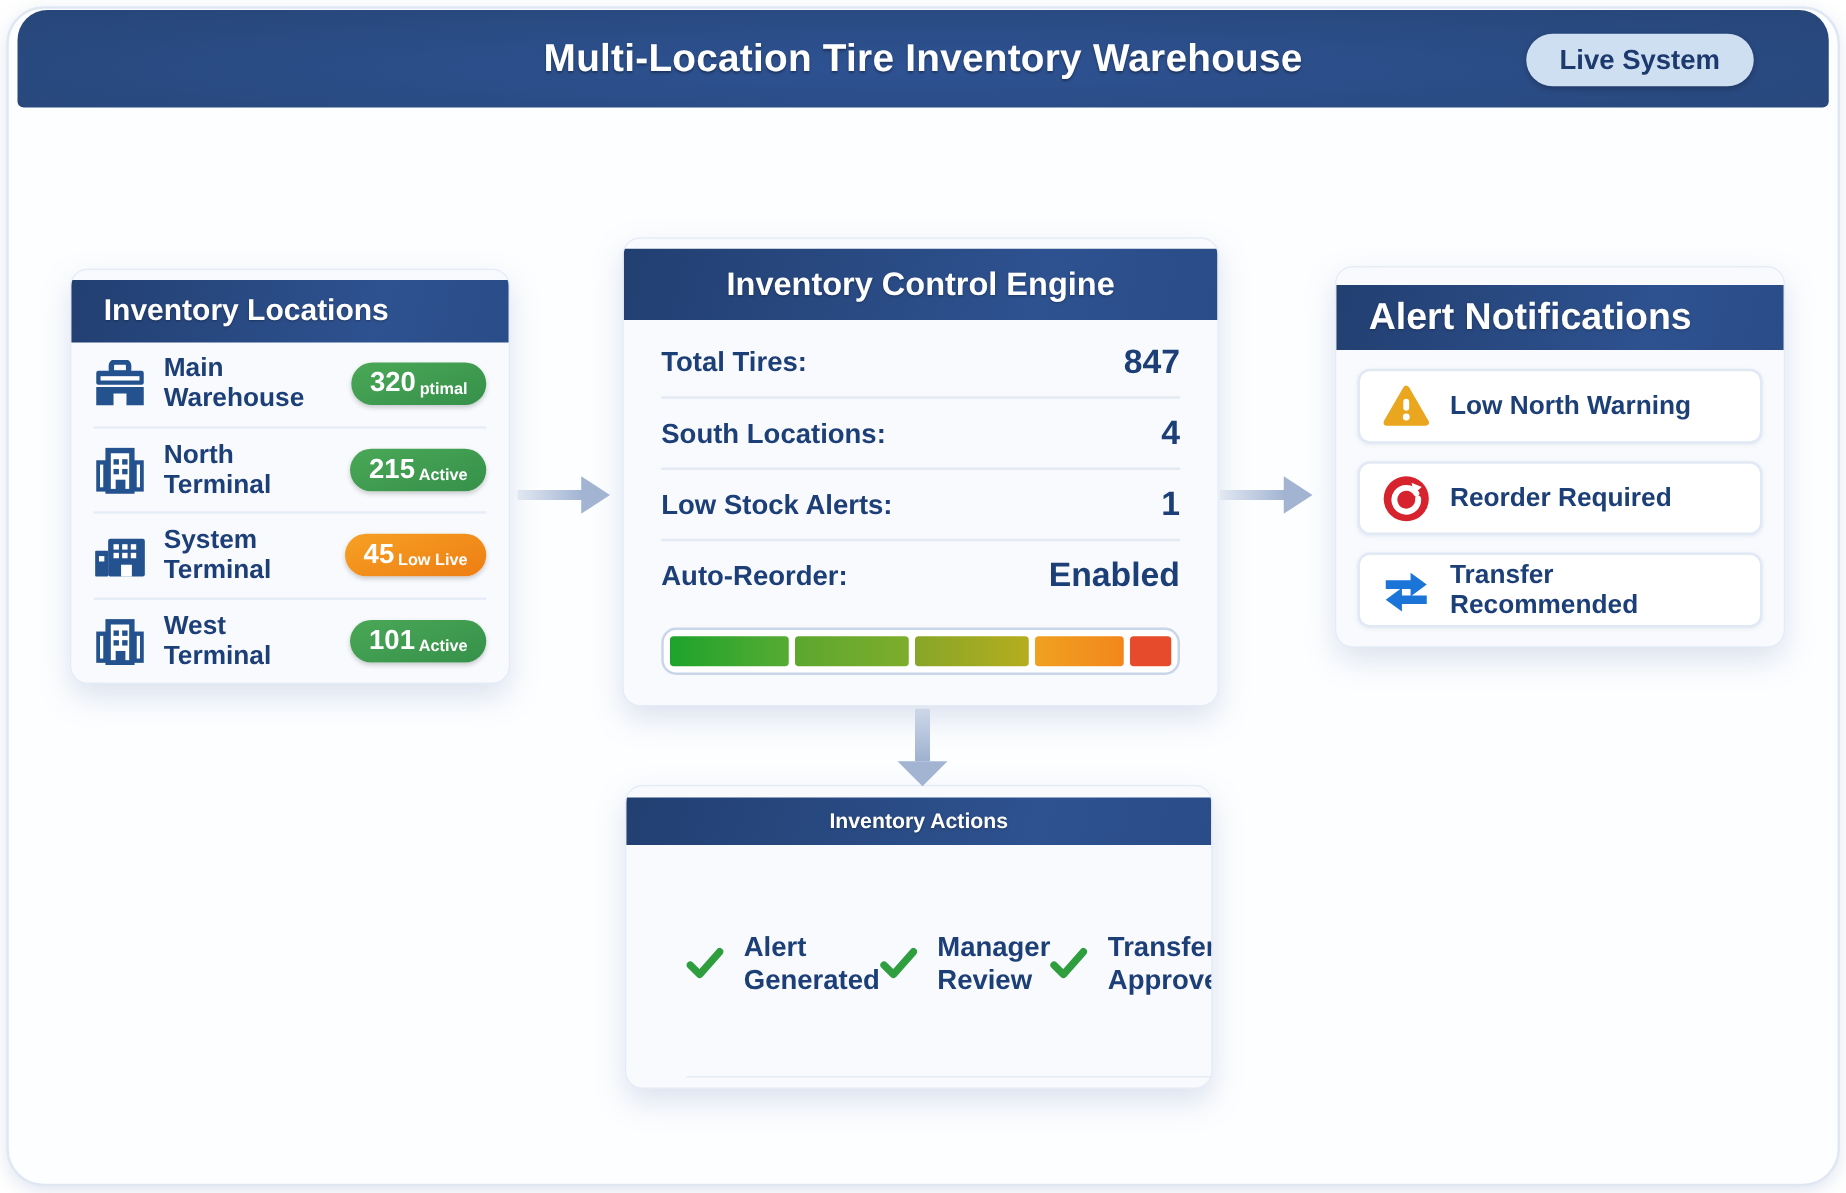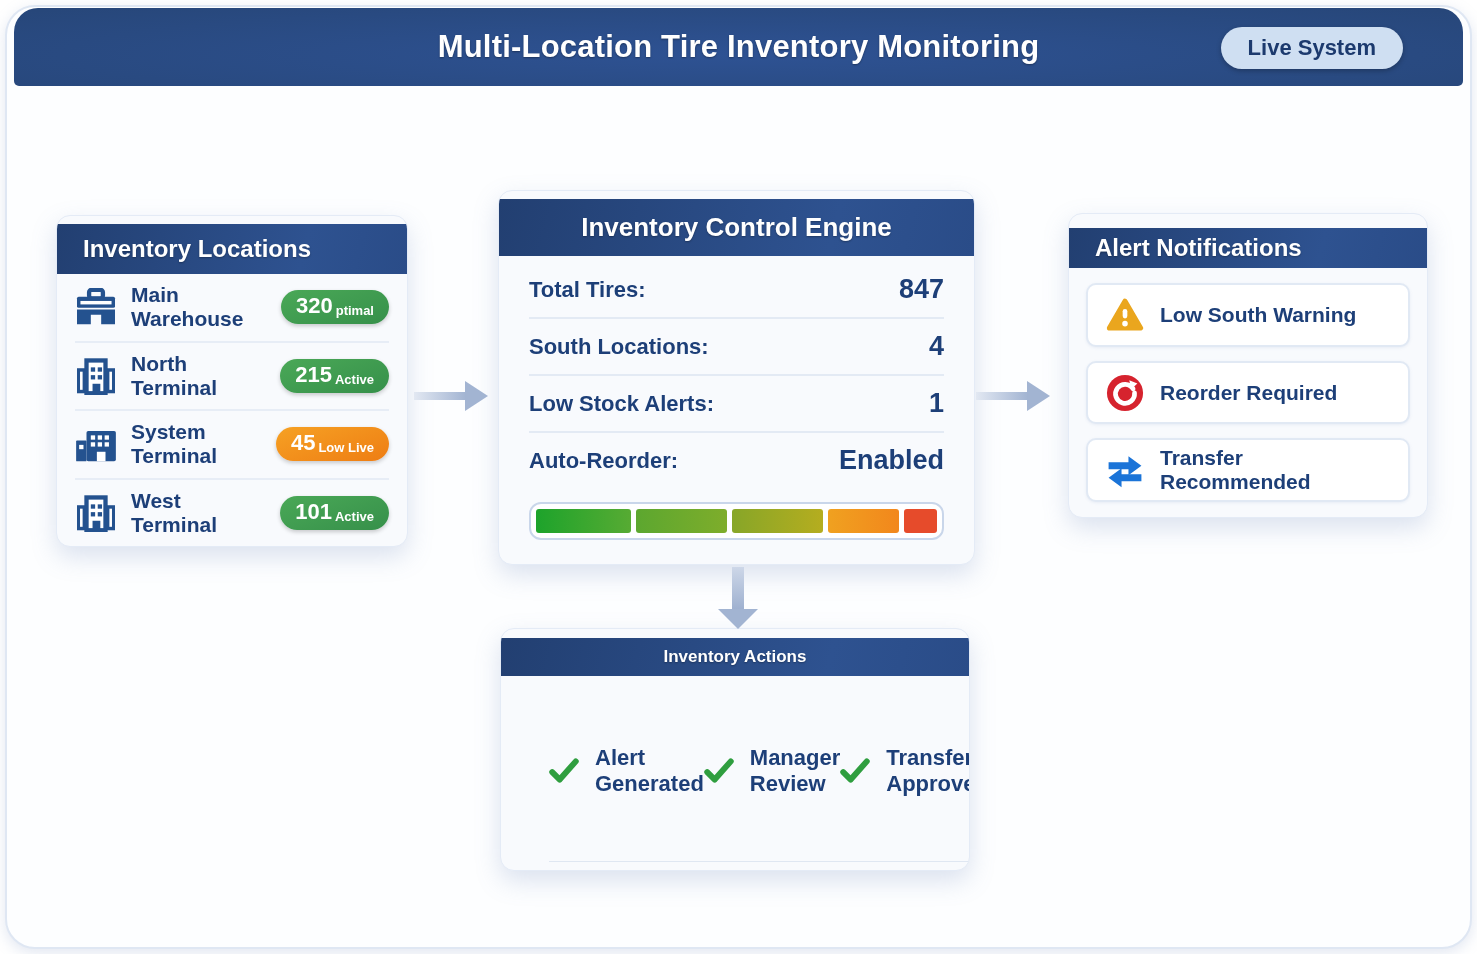--- a/index.html
+++ b/index.html
@@ -48,21 +48,21 @@
   .stat-rows{display:flex;flex-direction:column;padding:6px 30px 0 30px;}
   .stat-row{height:55px;display:flex;align-items:center;justify-content:space-between;}
   .stat-row:not(:last-child){border-bottom:2px solid #e3eaf4;}
   .stat-label{font-size:22px;font-weight:bold;}
   .stat-value{font-size:27px;font-weight:bold;}
   .capacity-wrap{margin:14px 30px 0 30px;background:#ffffff;border:2px solid #c9d6ea;
     border-radius:12px;padding:5px;display:flex;gap:5px;height:24px;}
   .cap-seg{border-radius:3px;height:100%;}
   
   #alerts-panel{left:1068px;top:213px;width:360px;height:305px;}
-  #alerts-panel .panel-header{height:40px;font-size:24px;margin-top:6px;}
+  #alerts-panel .panel-header{height:52px;font-size:30px;margin-top:6px;}
   .alert-items{flex:1;display:flex;flex-direction:column;gap:14px;padding:15px 17px;}
   .alert-card{background:#ffffff;border:2px solid #e1e9f4;border-radius:10px;flex:1;
     display:flex;align-items:center;gap:16px;padding:0 18px;box-shadow:0 1px 3px rgba(140,160,200,.15);}
   .alert-icon{width:38px;height:38px;flex:none;display:flex;align-items:center;justify-content:center;}
   .alert-icon svg{width:38px;height:38px;}
   .alert-label{font-size:21px;font-weight:bold;}
   
   #actions-panel{left:500px;top:628px;width:470px;height:243px;}
   #actions-panel .panel-header{height:38px;font-size:17px;margin-top:1px;}
   .action-rows{flex:1;display:flex;flex-direction:row;padding:4px 48px 8px 48px;}
@@ -87,21 +87,21 @@
     border-left:20px solid transparent;border-right:20px solid transparent;
     border-top:20px solid #a2b4d2;}
 </style>
 </head>
 <body>
 
 <div class="stage">
   <div class="frame"></div>
 
   <div class="top-header">
-    <div class="top-title">Multi-Location Tire Inventory Monitoring</div>
+    <div class="top-title">Multi-Location Tire Inventory Warehouse</div>
     <div class="live-badge">Live System</div>
   </div>
 
   <div class="panel" id="locations-panel">
     <div class="panel-header ph-left">Inventory Locations</div>
     <div class="loc-rows">
         <div class="loc-row">
     <span class="loc-icon">
             <svg viewBox="0 0 48 44">
               <rect x="16" y="2" width="16" height="10" rx="3" fill="none" stroke="#24528f" stroke-width="5"></rect>
@@ -215,21 +215,21 @@
     <div class="panel-header ph-left">Alert Notifications</div>
     <div class="alert-items">
         <div class="alert-card">
     <span class="alert-icon">
             <svg viewBox="0 0 44 40">
               <path d="M22 4 L40 35 H4 Z" fill="#eaa61e" stroke="#eaa61e" stroke-width="6" stroke-linejoin="round"></path>
               <rect x="19.3" y="13" width="5.4" height="11" rx="2.7" fill="#fff"></rect>
               <circle cx="22" cy="30" r="3.2" fill="#fff"></circle>
             </svg>
           </span>
-    <span class="alert-label navy">Low South Warning</span>
+    <span class="alert-label navy">Low North Warning</span>
   </div>
         <div class="alert-card">
     <span class="alert-icon">
             <svg viewBox="0 0 40 40">
               <circle cx="20" cy="20" r="19" fill="#d6232e"></circle>
               <path d="M28.5 15.5 A10 10 0 1 0 30 20" fill="none" stroke="#fff" stroke-width="5" stroke-linecap="round"></path>
               <path d="M24.5 6.5 l8.5 3.5 -6.5 6 z" fill="#fff"></path>
             </svg>
           </span>
     <span class="alert-label navy">Reorder Required</span>

